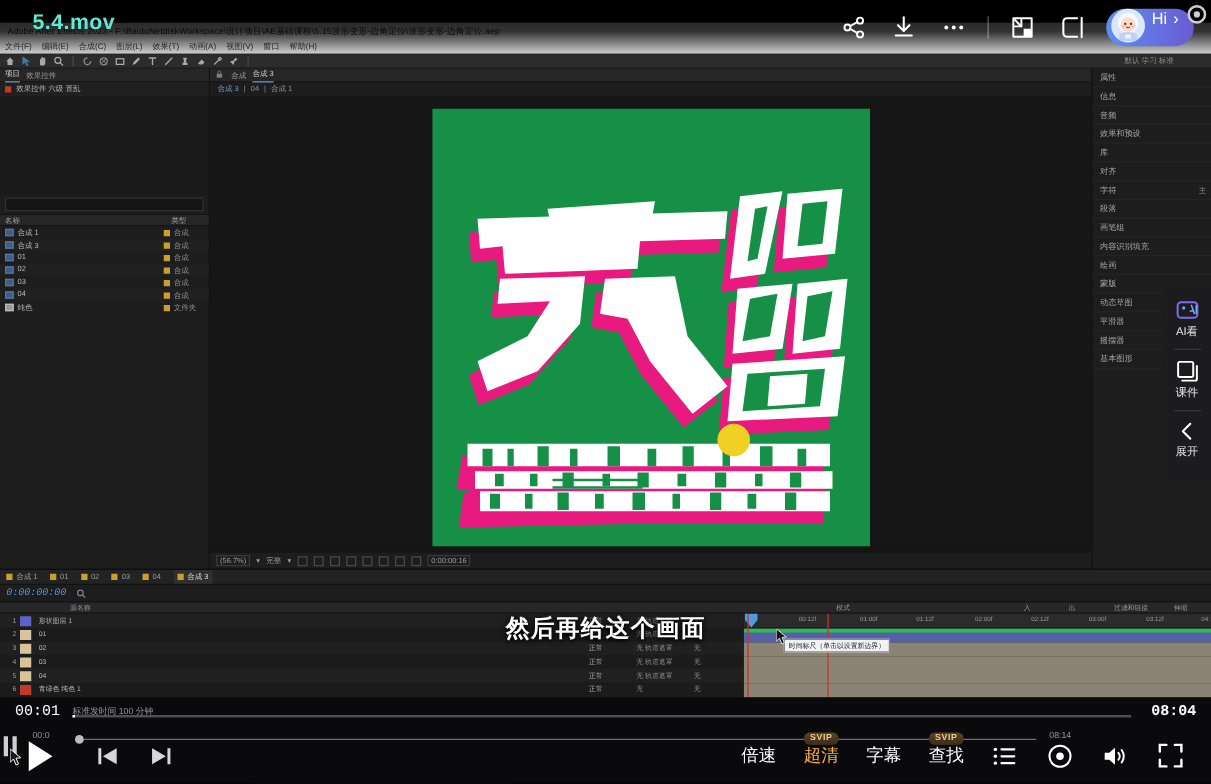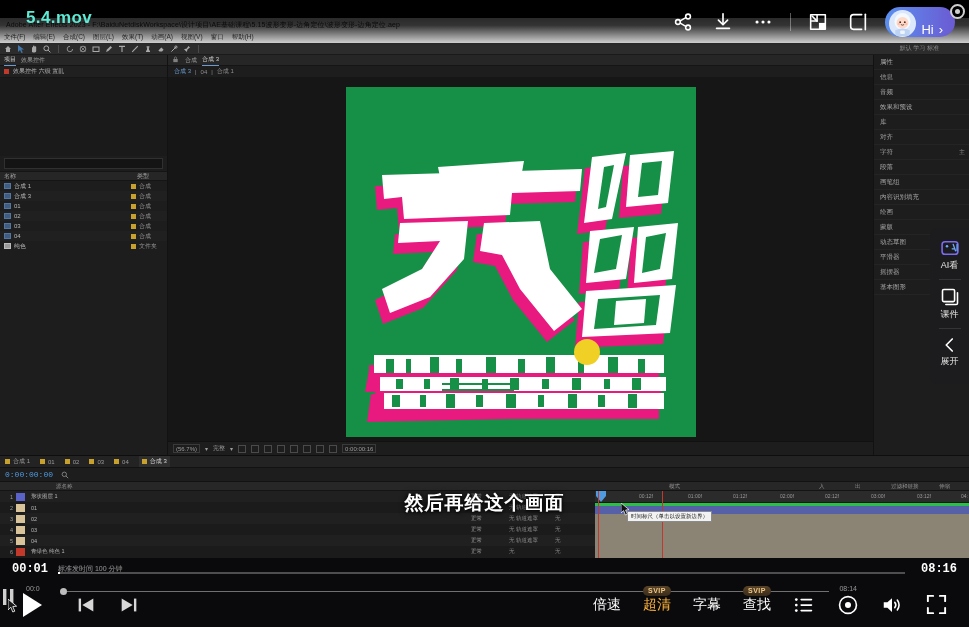--- a/index.html
+++ b/index.html
@@ -115,21 +115,21 @@
   }
   .tl-tabrow {
     height: 12px; background: #232323; display: flex; align-items: center; gap: 10px;
     padding: 0 5px; font-size: 6px; color: #9a9a9a; border-bottom: 1px solid #121212;
   }
   .tl-tab { display: flex; align-items: center; gap: 3px; }
   .tl-tab .sw { width: 5px; height: 5px; background: #c8a02c; }
   .tl-tab.on { color: #d8d8d8; background: #2f2f2f; padding: 1px 3px; }
   .tl-timerow {
     height: 14px; display: flex; align-items: center; padding: 0 5px; gap: 8px;
-    border-bottom: 1px solid #121212; background: #1d1d1d;
+    border-bottom: 1px solid #121212; background: #1d1d1d; font-style: italic;
   }
   .tc-main { color: #4f9ae0; font-size: 8px; font-family: "Liberation Mono", monospace; }
   .tl-colhdr {
     height: 9px; display: flex; align-items: center; font-size: 5.5px; color: #949494;
     background: #272727; border-bottom: 1px solid #141414;
   }
   .tl-body { position: relative; height: 86px; }
   #tl-left { position: absolute; left: 0; top: 0; width: 595px; height: 86px; overflow: hidden; }
   .tl-row { height: 11px; display: flex; align-items: center; font-size: 5.5px; color: #b6b6b6; }
   .tl-row:nth-child(odd) { background: #202020; }
@@ -168,21 +168,21 @@
   #top-actions {
     position: absolute; right: 14px; top: 4px; height: 36px;
     display: flex; align-items: center; gap: 14px;
   }
   .top-ic { width: 26px; height: 26px; display: flex; align-items: center; justify-content: center; }
   .top-ic svg { display: block; }
   .vdiv { width: 1px; height: 18px; background: rgba(255,255,255,.35); }
   #hi-pill {
     height: 30px; padding: 0 12px 0 4px; border-radius: 16px;
     background: linear-gradient(to right, #5b8ff0, #6b5bd2);
-    display: flex; align-items: flex-end; gap: 5px; color: #fff; font-size: 13px;
+    display: flex; align-items: flex-start; gap: 5px; color: #fff; font-size: 13px;
   }
   #avatar {
     width: 27px; height: 27px; border-radius: 50%;
     background: #dfe9fb; position: relative; overflow: hidden;
     display: flex; align-items: center; justify-content: center;
   }
   #speed-pill {
     position: absolute; left: 740px; top: 30px; width: 80px; height: 32px;
     border: 2px solid #fff; border-top: none;
     border-radius: 0 0 18px 18px; background: rgba(0,0,0,.55);
@@ -218,21 +218,21 @@
 
   
   #bottom-bar {
     position: absolute; left: 0; bottom: 0; width: 969px; height: 69px;
     background: #0a0a0c;
   }
   #progress-strip {
     position: absolute; left: 0; top: 0; width: 969px; height: 24px;
   }
   #cur-time {
-    position: absolute; left: 12px; top: 4px; color: #fff; font-size: 12px; font-weight: bold;
+    position: absolute; left: 12px; top: 4px; color: #fff; font-size: 12px; font-weight: normal;
     font-family: "Liberation Mono", monospace;
   }
   #tot-time {
     position: absolute; right: 12px; top: 4px; color: #fff; font-size: 12px; font-weight: bold;
     font-family: "Liberation Mono", monospace;
   }
   #chapter-label {
     position: absolute; left: 58px; top: 6px; color: rgba(255,255,255,.55); font-size: 7px; white-space: nowrap;
   }
   #bar-track {
@@ -841,21 +841,21 @@
 
   <div id="subtitle">然后再给这个画面</div>
 
   <div id="bottom-bar">
     <div id="progress-strip">
       <span id="cur-time">00:01</span>
       <span id="chapter-label">标准发时间 100 分钟</span>
       <div id="bar-track">
         <div id="bar-fill"></div>
       </div>
-      <span id="tot-time">08:16</span>
+      <span id="tot-time">08:04</span>
     </div>
 
     <div id="controls">
       <div id="play-btn">
         <svg width="32" height="32" viewBox="0 0 32 32">
           <path d="M8 4 L27 16 L8 28 Z" fill="#fff"></path>
         </svg>
       </div>
       <svg style="position:absolute;left:2px;top:6px" width="14" height="20">
           <rect x="1" y="1" width="3.4" height="16" fill="#cfcfcf"></rect>

